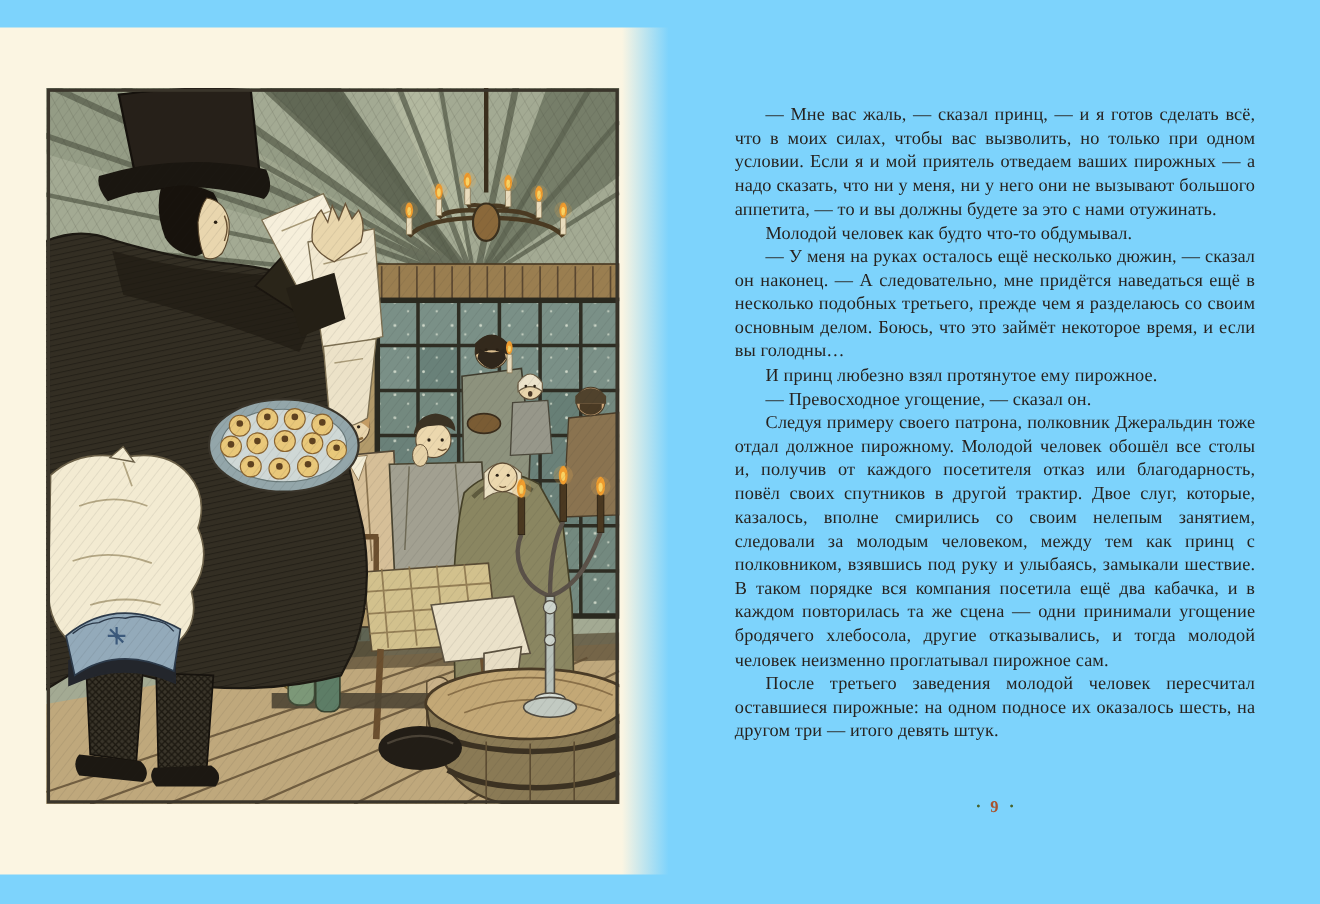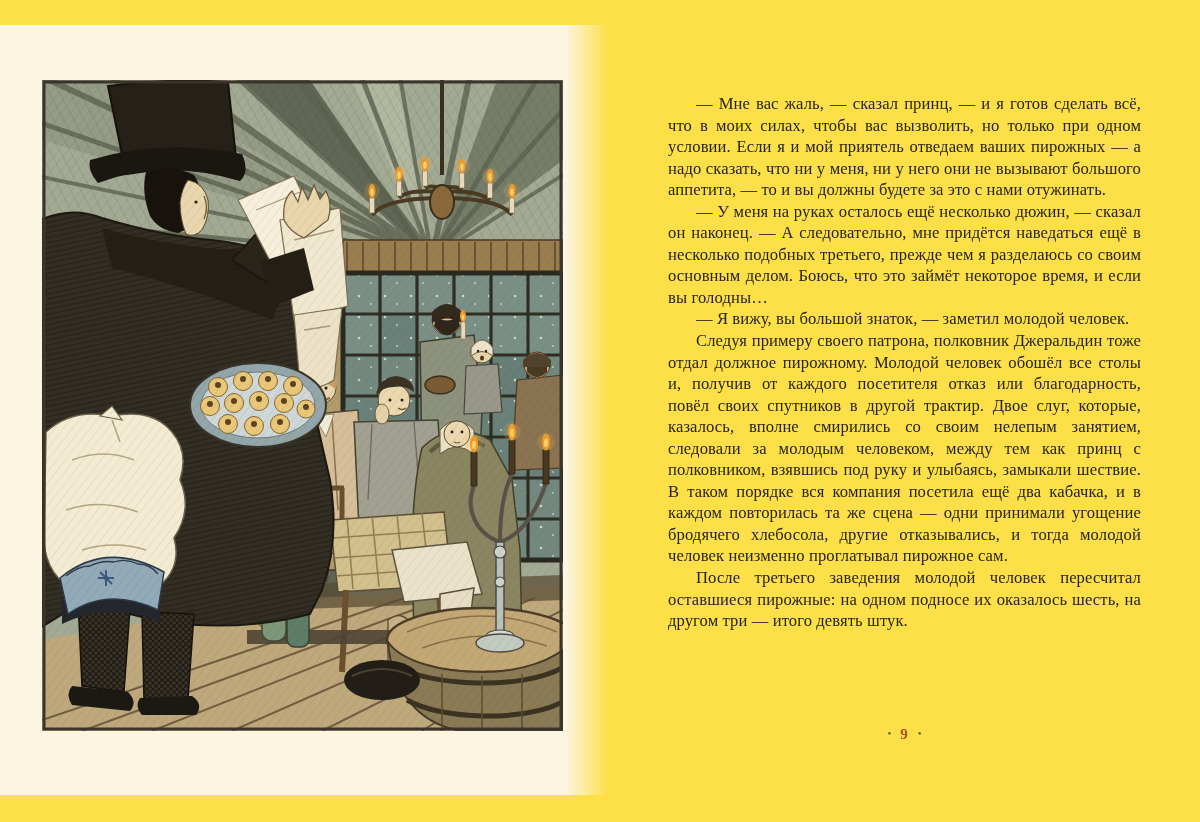--- a/index.html
+++ b/index.html
@@ -1,16 +1,16 @@
 <!DOCTYPE html>
 <html><head>
 <meta charset="utf-8">
 <style>
   html,body{margin:0;padding:0;background:#ffffff;}
-  .stage{position:relative;width:1200px;height:822px;background:#fde047;overflow:hidden;
+  .stage{position:relative;width:1200px;height:822px;background:#7dd3fc;overflow:hidden;
          font-family:"Liberation Serif","DejaVu Serif",serif;}
   
   .left-page{position:absolute;left:0;top:25px;width:608px;height:770px;
     background:linear-gradient(90deg,#fbf5e2 0%,#fbf5e2 93%,rgba(251,245,226,0) 100%);}
   .illustration-wrap{position:absolute;left:42px;top:55px;width:521px;height:651px;}
   
   .text-col{position:absolute;left:668px;top:93px;width:473px;color:#272320;}
   .text-col p{margin:0;font-size:16.6px;line-height:21.55px;text-align:justify;
     text-indent:28px;letter-spacing:0.1px;}
   .page-footer{position:absolute;left:668px;top:726px;width:473px;text-align:center;
@@ -413,22 +413,24 @@
         </g>
 
         <rect x="0" y="0" width="521" height="651" fill="url(#hatchA)"></rect>
         <rect x="2" y="2" width="517" height="647" fill="none" stroke="#3a352b" stroke-width="3"></rect>
       </svg>
     </div>
   </div>
 
   <div class="text-col">
       <p class="para">— Мне вас жаль, — сказал принц, — и я готов сделать всё, что в моих силах, чтобы вас вызволить, но только при одном условии. Если я и мой приятель отведаем ваших пирожных — а надо сказать, что ни у меня, ни у него они не вызывают большого аппетита, — то и вы должны будете за это с нами отужинать.</p>
+      <p class="para">Молодой человек как будто что-то обдумывал.</p>
       <p class="para">— У меня на руках осталось ещё несколько дюжин, — сказал он наконец. — А следовательно, мне придётся наведаться ещё в несколько подобных третьего, прежде чем я разделаюсь со своим основным делом. Боюсь, что это займёт некоторое время, и если вы голодны…</p>
-      <p class="para">— Я вижу, вы большой знаток, — заметил молодой человек.</p>
+      <p class="para">И принц любезно взял протянутое ему пирожное.</p>
+      <p class="para">— Превосходное угощение, — сказал он.</p>
       <p class="para">Следуя примеру своего патрона, полковник Джеральдин тоже отдал должное пирожному. Молодой человек обошёл все столы и, получив от каждого посетителя отказ или благодарность, повёл своих спутников в другой трактир. Двое слуг, которые, казалось, вполне смирились со своим нелепым занятием, следовали за молодым человеком, между тем как принц с полковником, взявшись под руку и улыбаясь, замыкали шествие. В таком порядке вся компания посетила ещё два кабачка, и в каждом повторилась та же сцена — одни принимали угощение бродячего хлебосола, другие отказывались, и тогда молодой человек неизменно проглатывал пирожное сам.</p>
       <p class="para">После третьего заведения молодой человек пересчитал оставшиеся пирожные: на одном подносе их оказалось шесть, на другом три — итого девять штук.</p>
     </div>
 
   <div class="page-footer">
     <span class="orn">•</span><span class="num">9</span><span class="orn">•</span>
   </div>
 
 </div>
 

